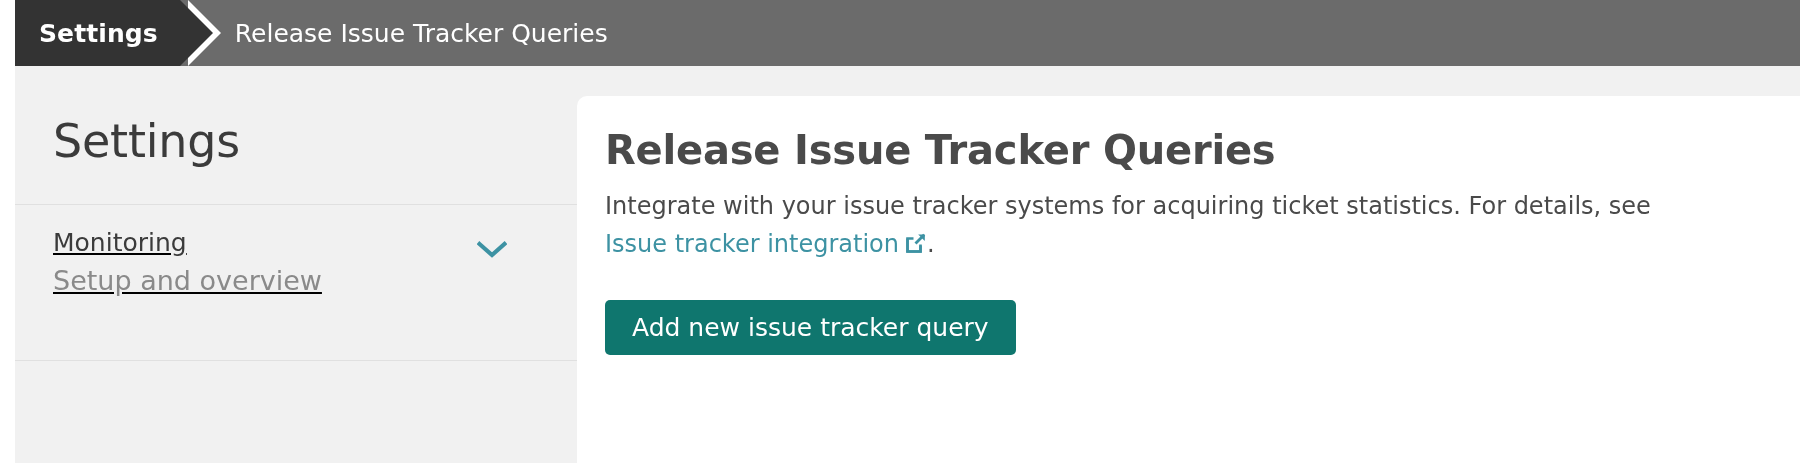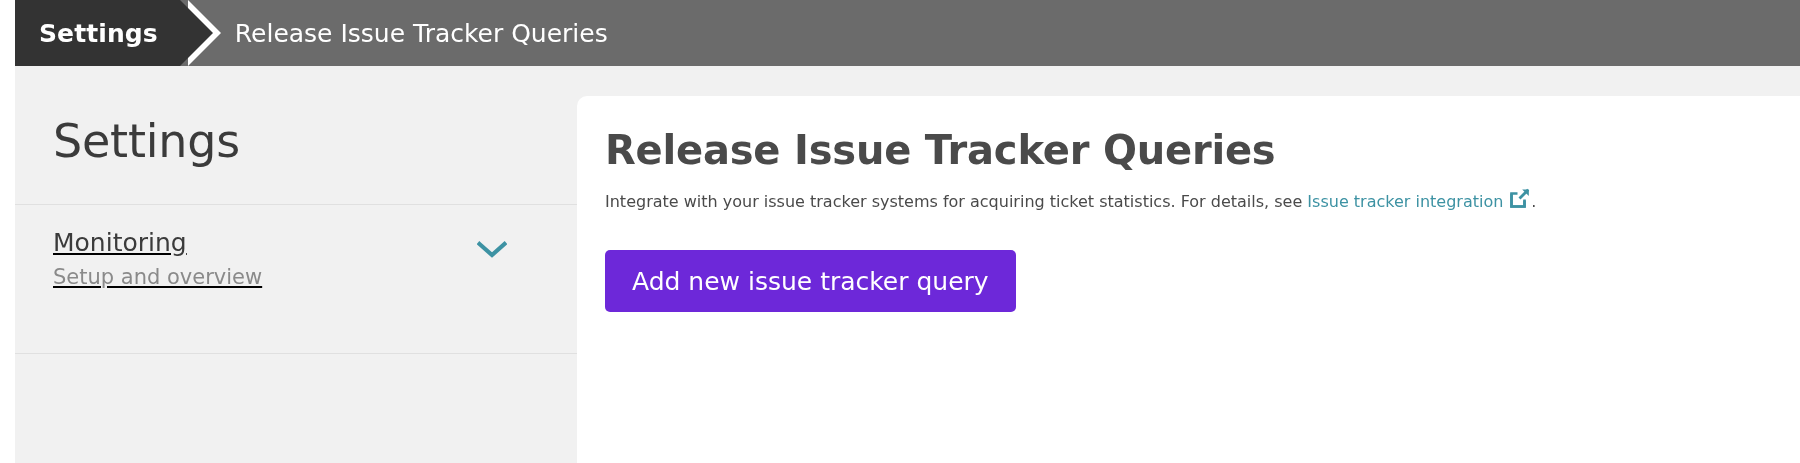--- a/index.html
+++ b/index.html
@@ -113,21 +113,21 @@
     padding: 22px 0 22px 38px;
     min-height: 88px;
     text-decoration: underline;
   }
   .sidebar-item-label {
     font-size: 25px;
     color: #3b3b3b;
     line-height: 1.25;
   }
   .sidebar-item-sub {
-    font-size: 21px;
+    font-size: 27px;
     color: #8a8a8a;
     margin-top: 6px;
     line-height: 1.25;
   }
   .chevron {
     position: absolute;
     right: 70px;
     top: 36px;
     width: 30px;
     height: 18px;
@@ -148,21 +148,21 @@
   .page-title {
     font-size: 40px;
     font-weight: bold;
     color: #4a4a4a;
     line-height: 1.12;
     letter-spacing: -0.2px;
     margin: 0;
   }
   .page-desc {
     margin: 14px 0 0 0;
-    font-size: 16px;
+    font-size: 24px;
     line-height: 1.6;
     color: #4a4a4a;
     max-width: 1150px;
   }
   .link {
     color: #3d92a3;
     text-decoration: none;
     cursor: pointer;
     white-space: nowrap;
   }
@@ -173,23 +173,23 @@
     width: 22px;
     height: 22px;
   }
   .extlink-icon svg { display: block; }
 
   .primary-button {
     display: inline-flex;
     align-items: center;
     justify-content: center;
     margin-top: 36px;
-    height: 62px;
+    height: 55px;
     padding: 0 27px;
-    background: #6d28d9;
+    background: #0f766e;
     border: none;
     border-radius: 5px;
     color: #ffffff;
     font-size: 25px;
     font-family: "DejaVu Sans", "Liberation Sans", sans-serif;
     cursor: pointer;
     white-space: nowrap;
   }
 </style>
 </head>

